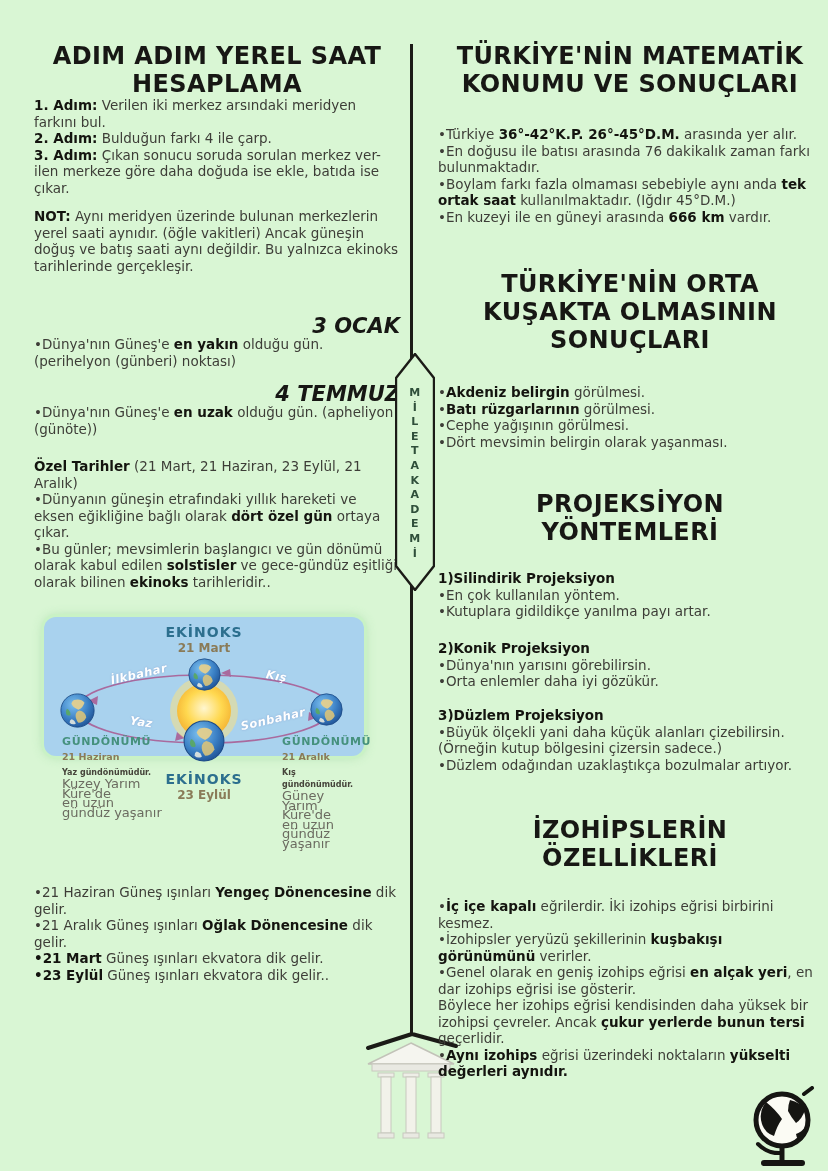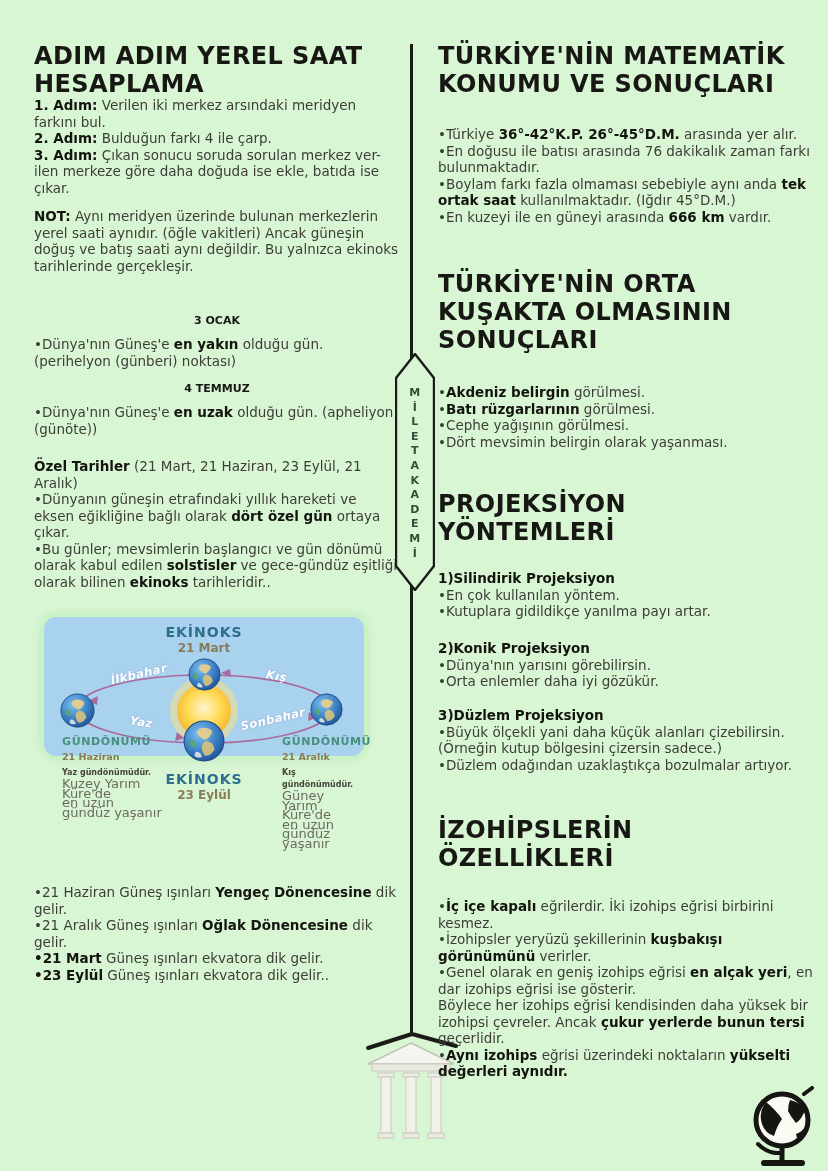--- a/index.html
+++ b/index.html
@@ -6,27 +6,27 @@
   body{
     width:828px;height:1171px;position:relative;overflow:hidden;
     background:#d9f6d4;
     font-family:"DejaVu Sans","Liberation Sans",sans-serif;
   }
   .col{position:absolute;top:0;height:1171px;}
   .col.left{left:34px;width:366px;}
   .col.right{left:438px;width:384px;}
 
   .title{
-    position:absolute;width:100%;
+    position:absolute;width:100%;text-align:center;
     font-weight:700;font-size:24px;line-height:28px;letter-spacing:.4px;
     color:#171714;white-space:pre-line;
   }
   .subhead{
-    position:absolute;width:100%;text-align:center;
-    font-weight:700;font-size:11px;color:#171714;
+    position:absolute;width:100%;text-align:right;
+    font-weight:700;font-style:italic;font-size:21px;color:#171714;
   }
   .body{
     position:absolute;width:100%;
     font-size:13.5px;line-height:16.5px;
     color:#3d3d37;white-space:pre-line;
   }
   .body b{color:#14140f;}
 
   
   .vline{position:absolute;left:410px;top:44px;width:3px;height:992px;background:#1b1b17;}

